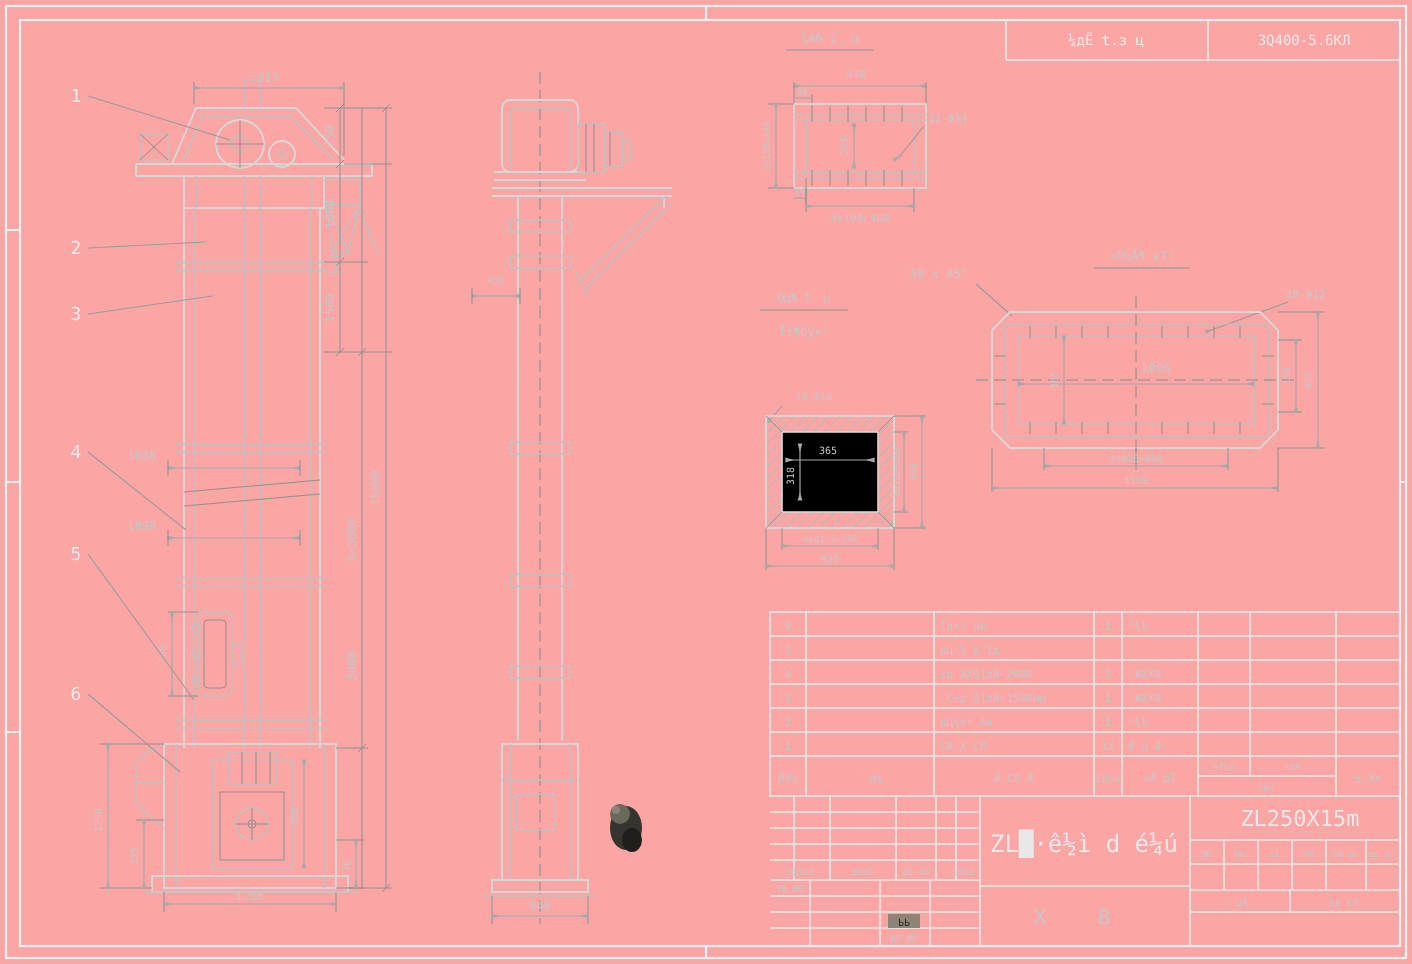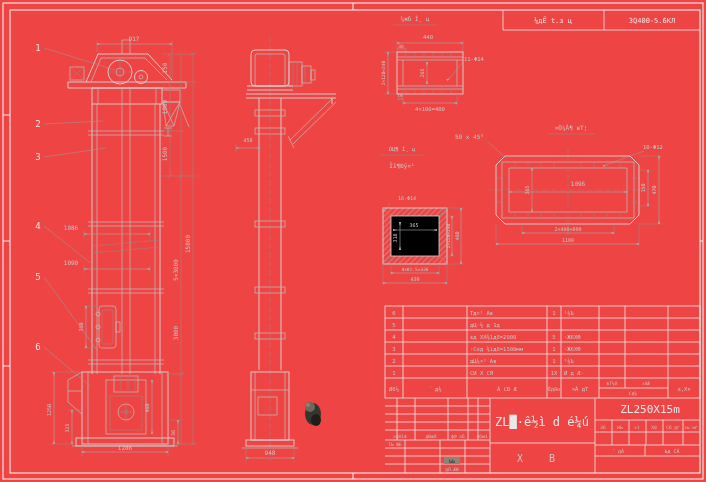--- a/index.html
+++ b/index.html
@@ -1,16 +1,16 @@
 <!DOCTYPE html>
 <html><head>
 <meta charset="utf-8">
 <style>
   html,body{margin:0;padding:0;background:#000;}
-  .stage{position:relative;width:706px;height:482px;background:#ef4444;overflow:hidden;}
+  .stage{position:relative;width:706px;height:482px;background:#fca5a5;overflow:hidden;}
   svg{position:absolute;left:0;top:0;}
   svg text{fill:#c6c6c6;font-family:"DejaVu Sans Mono","Liberation Mono",monospace;}
   .bright{fill:#e8e8e8;}
   .dark{fill:#2a2a24;}
   .tx45{font-size:4.5px;} .tx5{font-size:5px;} .tx55{font-size:5.5px;}
   .tx6{font-size:6px;} .tx7{font-size:7px;} .tx9{font-size:9px;}
   .tx10{font-size:10px;} .tx11{font-size:11px;} .tx12{font-size:12px;}
   .s{stroke:#d8d8d8;stroke-width:.9;fill:none;}
   .s2{stroke:#c0c0c0;stroke-width:.7;fill:none;}
   .dim{stroke:#a8a8a8;stroke-width:.6;fill:none;}

